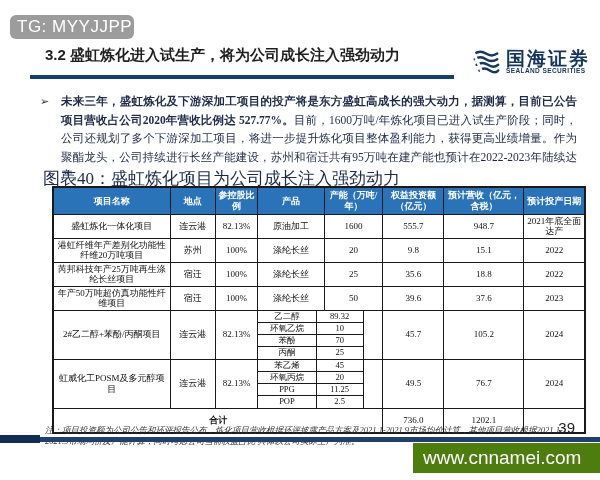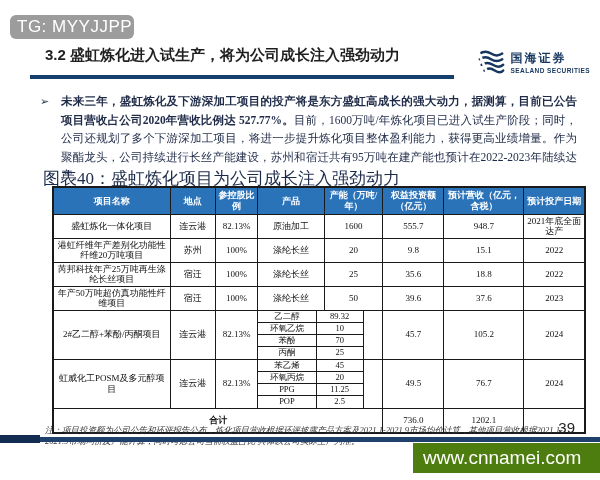--- a/index.html
+++ b/index.html
@@ -18,21 +18,21 @@
   .title {
     position:absolute; left:45px; top:46px; width:400px;
     font-size:15px; font-weight:bold; color:#1f1f1f;
   }
   .title-rule {
     position:absolute; left:30px; top:75px; width:424px; height:4px; background:#15406b;
   }
   
   .logo { position:absolute; right:10px; top:47px; display:flex; align-items:center; }
   .logo-icon { width:30px; height:30px; margin-right:5px; }
-  .logo-text-cn { font-size:12px; font-weight:bold; color:#15365e; letter-spacing:2px; line-height:17px; }
+  .logo-text-cn { font-size:19px; font-weight:bold; color:#15365e; letter-spacing:2px; line-height:17px; }
   .logo-text-en { font-size:6.5px; font-weight:bold; color:#15365e; letter-spacing:0.4px; }
   
   .para {
     position:absolute; left:40px; top:92px; width:537px;
     font-family:"Liberation Serif","DejaVu Serif",serif;
     font-size:11.5px; line-height:18.5px; color:#1e2a47; text-align:justify;
     padding-left:21px;
   }
   .para .bullet { position:absolute; left:0; top:0; font-size:11px; color:#1e2a47; }
   .para .b { font-weight:bold; }

